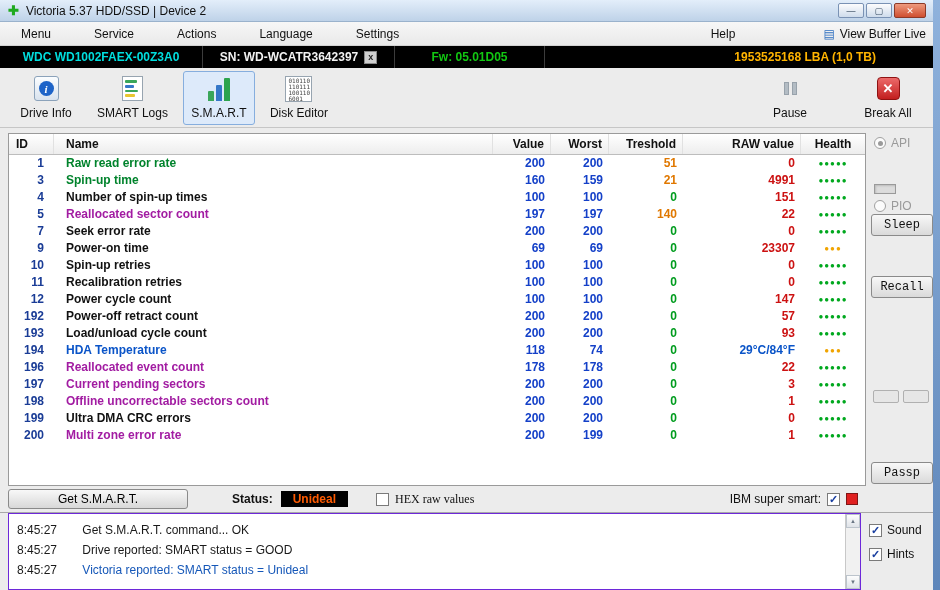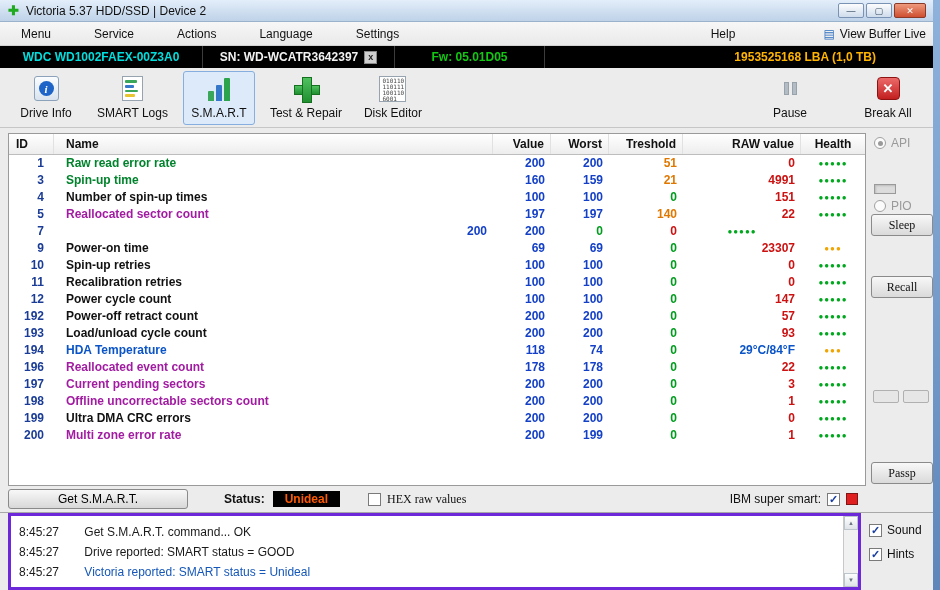--- a/index.html
+++ b/index.html
@@ -113,45 +113,45 @@
   .sidebar { width:72px; position:relative; font-size:12px; }
   .radio-row { position:absolute; left:6px; display:flex; align-items:center; gap:5px; color:#9a9a9a; }
   .radio-row.api { top:8px; } .radio-row.pio { top:30px;margin-top:41px; }
   .radio { width:12px; height:12px; border:1px solid #a0a0a0; border-radius:50%; background:#fbfbfb;
     display:flex; align-items:center; justify-content:center; }
   .radio.sel::after { content:""; width:5px; height:5px; border-radius:50%; background:#9a9a9a; }
   .mini-rect { position:absolute; top:56px; left:6px; width:22px; height:10px;
     border:1px solid #9a9a9a; background:#dcdcdc; box-shadow:inset 1px 1px 2px #bbb; }
   .side-btn { position:absolute; left:3px; width:62px; height:22px; border:1px solid #8a8a8a;
     border-radius:3px; background:linear-gradient(#f8f8f8,#dadada); font-size:12px; color:#111;
-    font-family:Liberation Serif, serif; }
+    font-family:Liberation Mono, monospace; }
   .side-btn.sleep { top:86px; } .side-btn.recall { top:148px; } .side-btn.passp { top:334px; }
   .tiny-row { position:absolute; top:262px; left:5px; display:flex; gap:4px; }
   .tiny-btn { width:26px; height:13px; border:1px solid #b0b0b0; border-radius:2px;
     background:#e6e6e6; color:#c0c0c0; font-size:7px; }
 
   
   .statusbar { height:26px; display:flex; align-items:center; font-size:12px; color:#111; gap:8px; }
   .btn-getsmart { width:180px; height:20px; border:1px solid #8a8a8a; border-radius:3px;
     background:linear-gradient(#f8f8f8,#d8d8d8); font-size:12px; font-family:"Liberation Sans", sans-serif; }
-  .status-label { font-weight:bold; margin-left:28px; }
+  .status-label { font-weight:bold; margin-left:36px; }
   .status-value { background:#000; color:#ff5a00; font-weight:bold; padding:1px 12px; }
   .cb-group { display:flex; align-items:center; gap:6px; }
   .hexgrp { margin-left:20px;font-family:Liberation Serif, serif; }
   .ibmgrp { margin-left:auto; margin-right:8px; }
   .cb { width:13px; height:13px; border:1px solid #7a7a7a; background:#fff; display:flex;
     align-items:center; justify-content:center; font-size:11px; line-height:11px; color:#1a3fa0;
     font-weight:bold; }
   .cb .mark { display:none; }
   .cb.checked .mark { display:block; }
   .red-ind { width:12px; height:12px; background:#e02020; border:1px solid #801515; }
 
   
   .log-row { height:78px; display:flex; border-top:1px solid #a8a8a8; }
-  .log-area { flex:1; background:#fff; border:3px solid #6d28d9; margin-left:8px; position:relative;
+  .log-area { flex:1; background:#fff; border:1px solid #6d28d9; margin-left:8px; position:relative;
     padding:6px 20px 0 8px; font-size:12px; overflow:hidden; }
   .log-line { height:20px; line-height:20px; white-space:nowrap; }
   .log-time { display:inline-block; width:62px; color:#1a1a1a; }
   .log-scroll { position:absolute; right:0; top:0; bottom:0; width:15px; background:#f1f1f1;
     border-left:1px solid #c8c8c8; display:flex; flex-direction:column; justify-content:space-between; }
   .scroll-btn { height:14px; background:linear-gradient(#fdfdfd,#dfe3e8); border:1px solid #bcc4cc;
     font-size:6px; color:#6a7684; display:flex; align-items:center; justify-content:center; }
   .opt-panel { width:79px; position:relative; font-size:12px; color:#111; }
   .opt-row { position:absolute; left:8px; display:flex; align-items:center; gap:5px; }
   .opt-row.sound { top:10px; } .opt-row.hints { top:34px; }
@@ -220,26 +220,20 @@
         <span class="ic-smart">
             <i class="b1"></i>
             <i class="b2"></i>
             <i class="b3"></i>
           </span>
       </span>
       <span class="tool-label">S.M.A.R.T</span>
     </button>
     <button class="tool-btn">
       <span class="ic-box">
-          <span class="ic-cross"></span>
-        </span>
-      <span class="tool-label">Test &amp; Repair</span>
-    </button>
-    <button class="tool-btn">
-      <span class="ic-box">
         <span class="ic-hex">
           <div>010110</div>
           <div>110111</div>
           <div>100110</div>
           <div>6001</div>
         </span>
       </span>
       <span class="tool-label">Disk Editor</span>
     </button>
 
@@ -311,20 +305,21 @@
               <span class="cell-name c-purple">Reallocated sector count</span>
               <span class="cell-num">197</span>
               <span class="cell-num">197</span>
               <span class="cell-raw c-torange">140</span>
               <span class="cell-raw c-red">22</span>
               <span class="cell-health c-dgreen">●●●●●</span>
             </div>
 
             <div class="trow">
               <span class="cell-id">7</span>
+              <span class="cell-name c-black">Seek error rate</span>
               <span class="cell-num">200</span>
               <span class="cell-num">200</span>
               <span class="cell-raw c-tgreen">0</span>
               <span class="cell-raw c-red">0</span>
               <span class="cell-health c-dgreen">●●●●●</span>
             </div>
 
             <div class="trow">
               <span class="cell-id">9</span>
               <span class="cell-name c-black">Power-on time</span>

